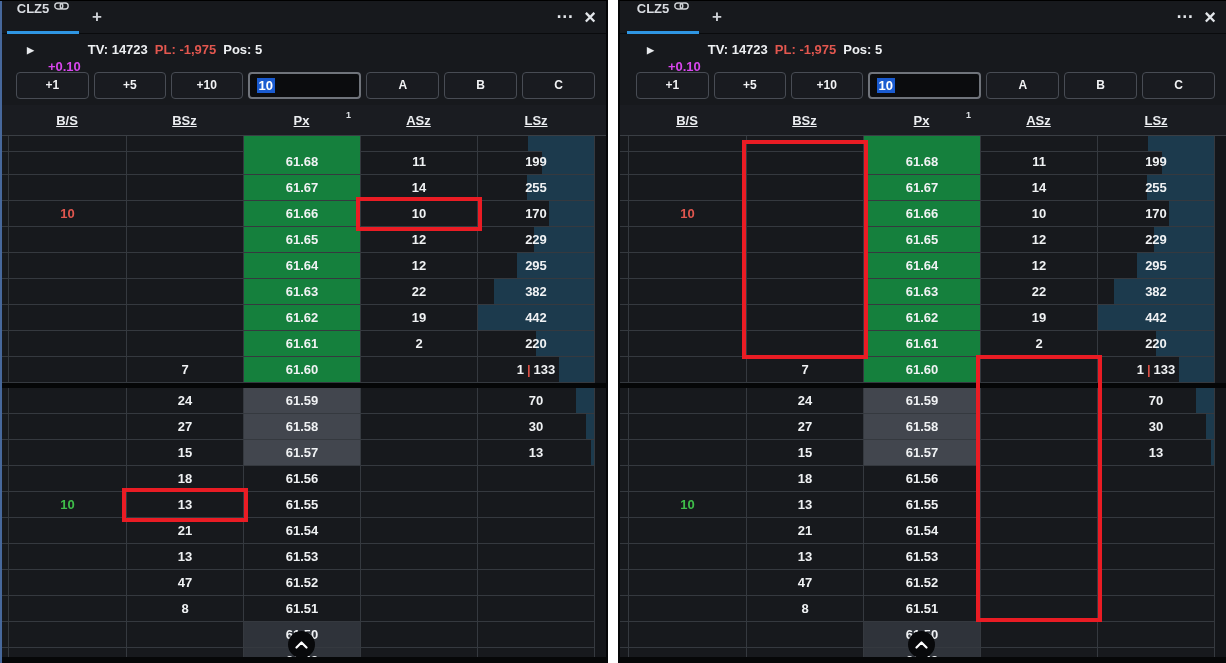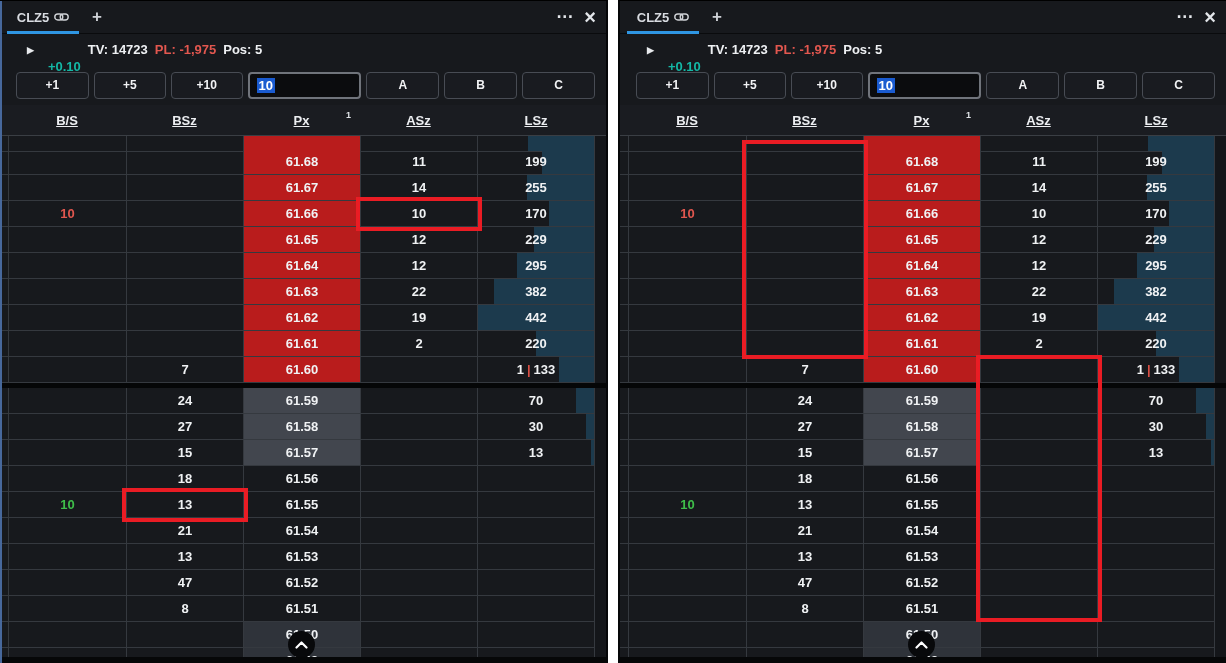--- a/index.html
+++ b/index.html
@@ -9,34 +9,34 @@
   .gap { width:10px; height:663px; background:#ffffff; }
   .panel { position:relative; width:608px; height:663px; background:#17191d; overflow:hidden;
            border-top:1px solid #000; }
   .panel.left { border-right:2px solid #050608; }
   .panel.right { border-left:2px solid #050608; }
   .edge-strip { position:absolute; left:0; top:0; width:2px; height:663px; background:#47689c; z-index:30; }
 
   
   .tabbar { position:relative; height:33px; background:#17191d; border-bottom:1px solid #0a0b0d;
             display:flex; align-items:center; }
-  .tab { position:relative; height:33px; margin-left:7px; width:72px; display:flex; align-items:center;
+  .tab { position:relative; height:33px; margin-left:7px; width:72px; display:flex; 
          justify-content:center; gap:5px; color:#d8dbe0; font-size:13px; font-weight:bold; cursor:default; }
   .tab-underline { position:absolute; left:0; bottom:0; width:100%; height:3px; background:#2f96e3; }
   .tab-add { width:24px; height:33px; display:flex; align-items:center; justify-content:center;
              color:#cdd0d5; font-size:17px; font-weight:bold; margin-left:6px; }
   .tabbar-right { margin-left:auto; display:flex; align-items:center; gap:10px; padding-right:10px; }
   .dots-icon { color:#e3e6ea; font-size:17px; font-weight:bold; letter-spacing:1px; line-height:10px; }
   .close-icon { color:#e3e6ea; font-size:20px; font-weight:bold; line-height:18px; }
 
   
   .statusrow { height:31px; display:flex; align-items:center; gap:7px; padding-left:27px;
                font-size:13px; font-weight:bold; color:#eef0f3; background:#17191d; }
   .expander { font-size:9px; color:#e8eaed; margin-right:7px; }
-  .st-green { color:#14b8a6;margin-top:33px; }
+  .st-green { color:#d946ef;margin-top:33px; }
   .st-red   { color:#e2574f; }
 
   
   .toolbar { height:40px; display:flex; align-items:center; gap:5px; padding:0 11px 0 16px; background:#17191d; }
   .tb-btn { height:27px; width:73px; background:#191b20; border:1px solid #484c54; border-radius:4px;
             color:#f2f3f5; font-size:12px; font-weight:bold; display:flex; align-items:center;
             justify-content:center; cursor:default; }
   .tb-btn.w72 { width:72px; }
   .tb-input { height:27px; width:114px; background:#0b0c0e; border:2px solid #70747b; border-radius:4px;
               display:flex; align-items:center; padding-left:7px; font-size:13px; font-weight:bold; color:#fff; }
@@ -54,21 +54,21 @@
   .row { display:grid; grid-template-columns:8px 118px 117px 117px 117px 118px 13px; height:26px; }
   .row.partial-top { height:13px; }
   .row.partial-top .cell { color:transparent; }
   .cell { position:relative; height:100%; display:flex; align-items:center; justify-content:center;
           font-size:13px; font-weight:bold; color:#f0f2f4; border-bottom:1px solid #35393f; }
   .cell.bcol { border-left:1px solid #35393f; }
   .cell.lsz { border-right:1px solid #35393f;justify-content:center; }
   .cell.spr { border-bottom:none; background:#14161a; }
   .cell.sell { color:#e2574f; }
   .cell.buy  { color:#3fbf4a; }
-  .px.shade-a { background:#b91c1c; }
+  .px.shade-a { background:#15803d; }
   .px.shade-b { background:#42464e; }
   .px.shade-c { background:#2f333a; }
   .lsz .bar { position:absolute; right:0; top:0; bottom:0; background:#1c3a4d; z-index:0; }
   .lsz .val { position:relative; z-index:1; }
   .lsz .pipe { color:#d94f45; padding:0 3px; }
   .divider { height:5px; background:#050607; }
 
   .scroll-center-btn { position:absolute; left:288px; top:630px; width:27px; height:27px; border-radius:50%;
                        background:#08090b; z-index:25; display:flex; align-items:center; justify-content:center; }
   .bottom-strip { position:absolute; left:0; bottom:0; width:100%; height:6px; background:#060708; z-index:26; }

